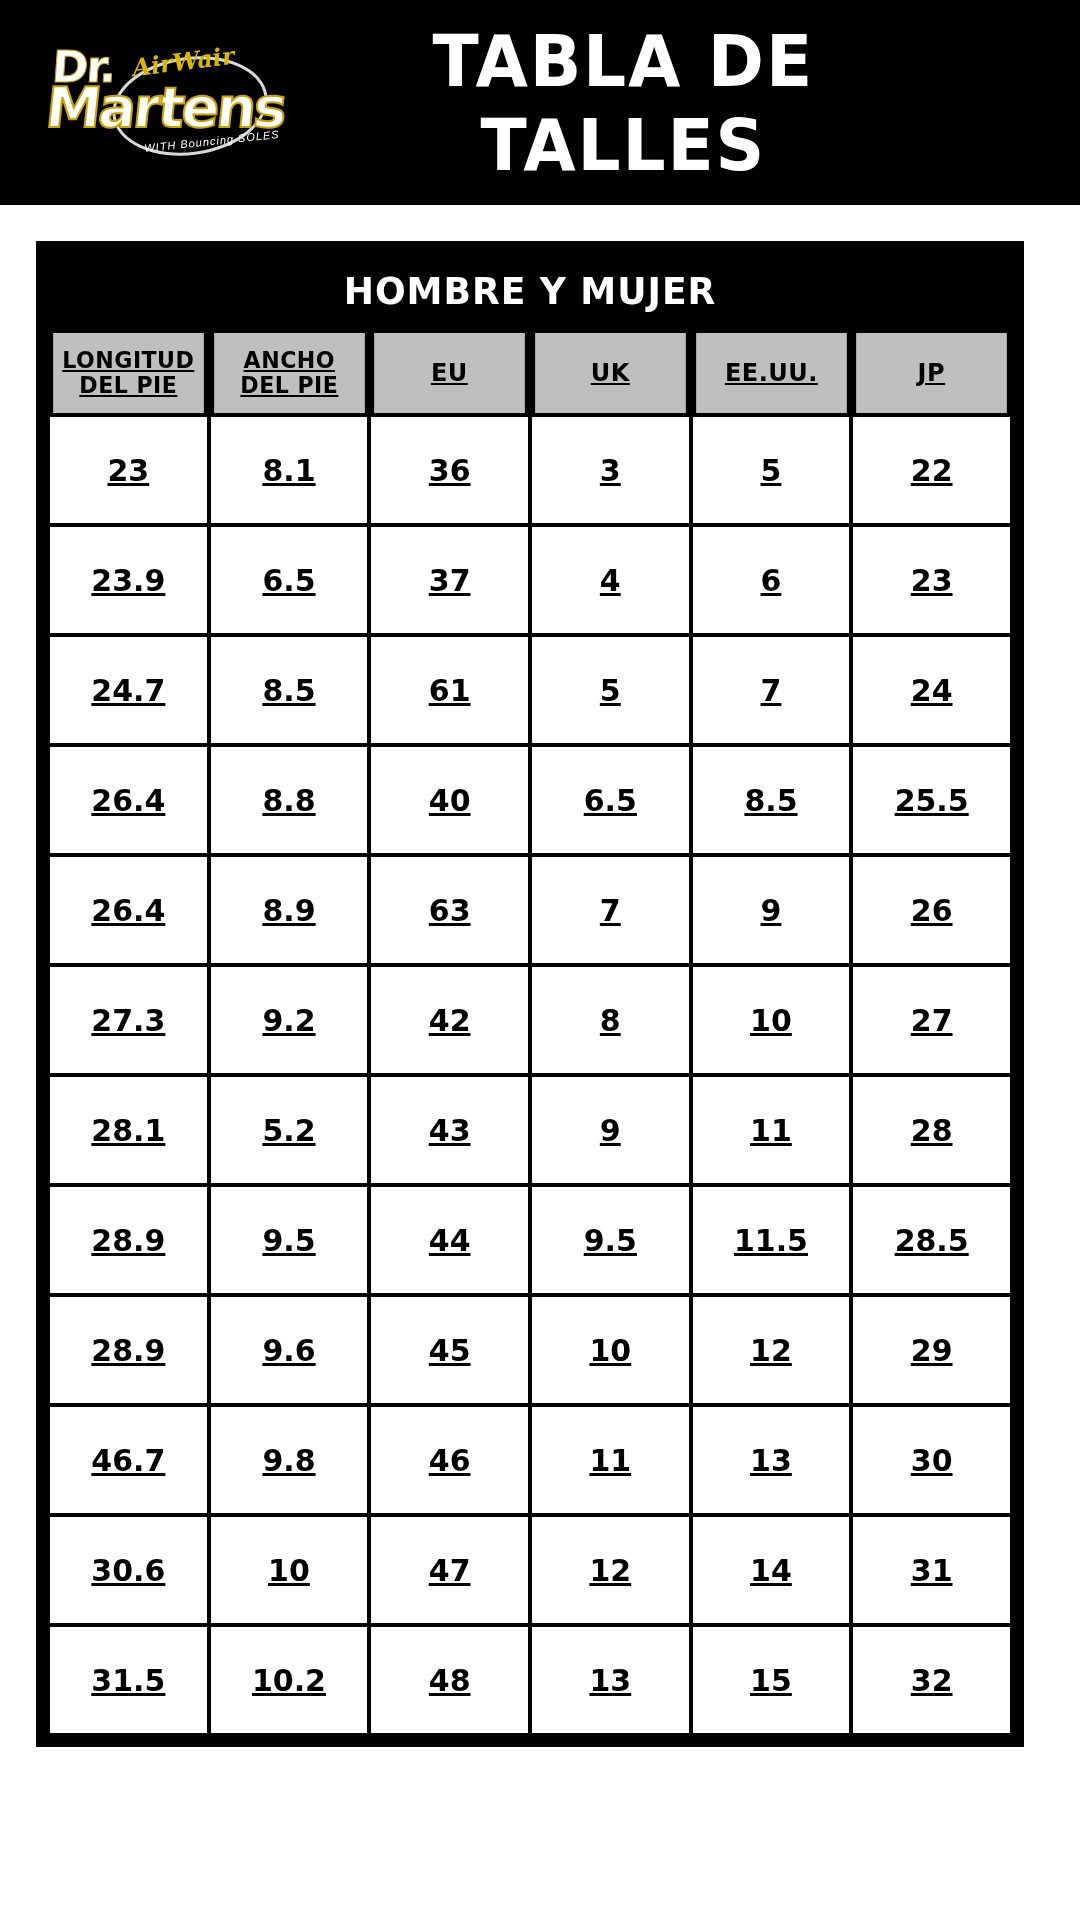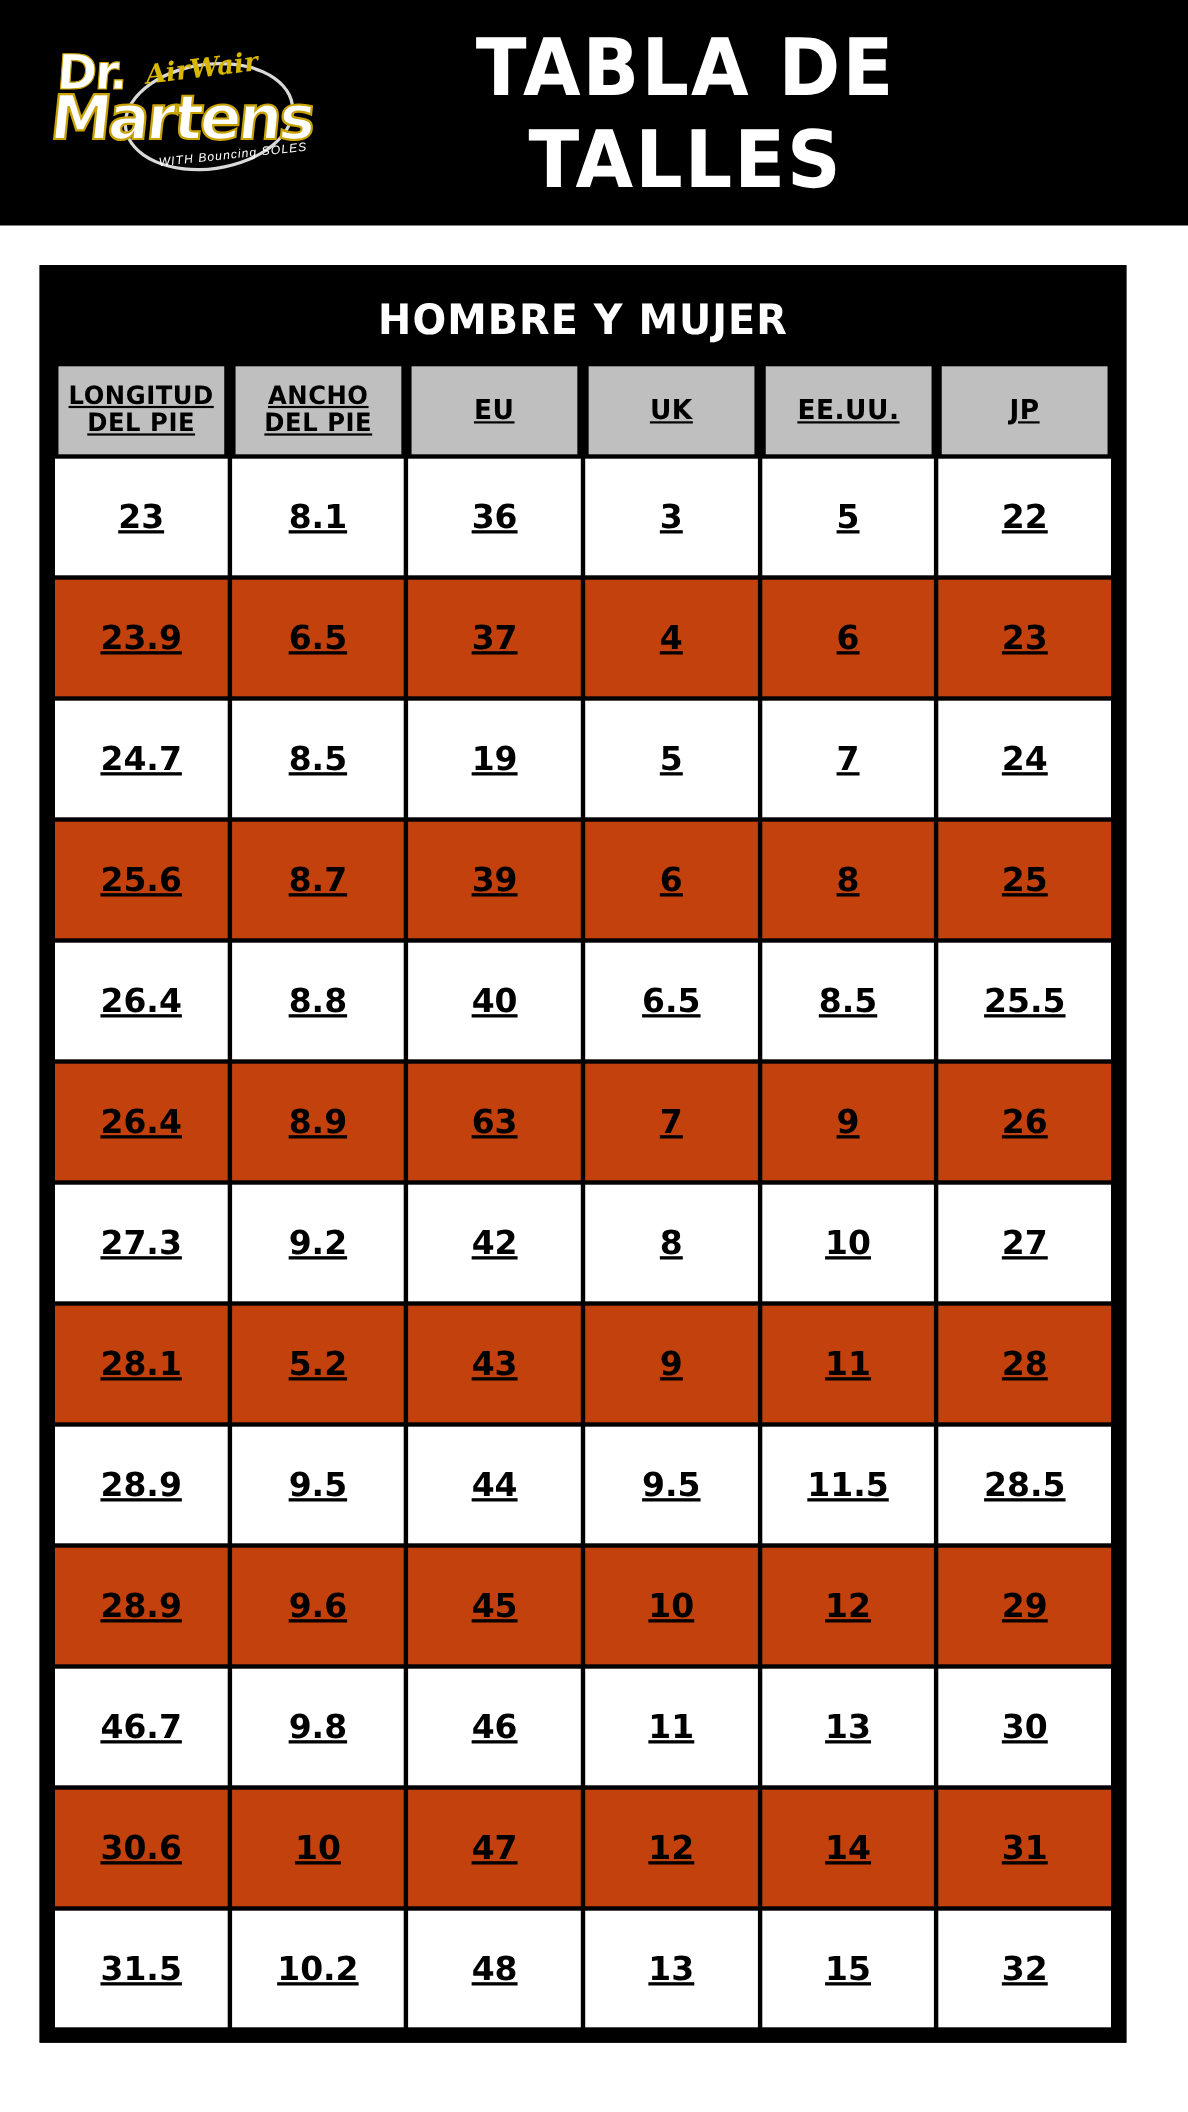--- a/index.html
+++ b/index.html
@@ -149,21 +149,21 @@
     font-family: "DejaVu Sans", sans-serif;
     font-weight: bold;
     font-size: 30px;
     text-align: center;
     vertical-align: middle;
     height: 104px;
     color: #000000;
     background: #ffffff;
   }
   table.size-table tr.alt td {
-    background: #c2410c;
+    background: #ffffff;
   }
 </style>
 </head>
 <body>
 
 <div class="header">
   <div class="logo-wrap">
     <div class="logo-oval"></div>
     <div class="logo-dr">Dr.</div>
     <div class="logo-martens">Martens</div>
@@ -206,32 +206,24 @@
             <td>23.9</td>
             <td>6.5</td>
             <td>37</td>
             <td>4</td>
             <td>6</td>
             <td>23</td>
           </tr>
           <tr>
             <td>24.7</td>
             <td>8.5</td>
-            <td>19</td>
+            <td>61</td>
             <td>5</td>
             <td>7</td>
             <td>24</td>
-          </tr>
-          <tr class="alt">
-            <td>25.6</td>
-            <td>8.7</td>
-            <td>39</td>
-            <td>6</td>
-            <td>8</td>
-            <td>25</td>
           </tr>
           <tr>
             <td>26.4</td>
             <td>8.8</td>
             <td>40</td>
             <td>6.5</td>
             <td>8.5</td>
             <td>25.5</td>
           </tr>
           <tr class="alt">

